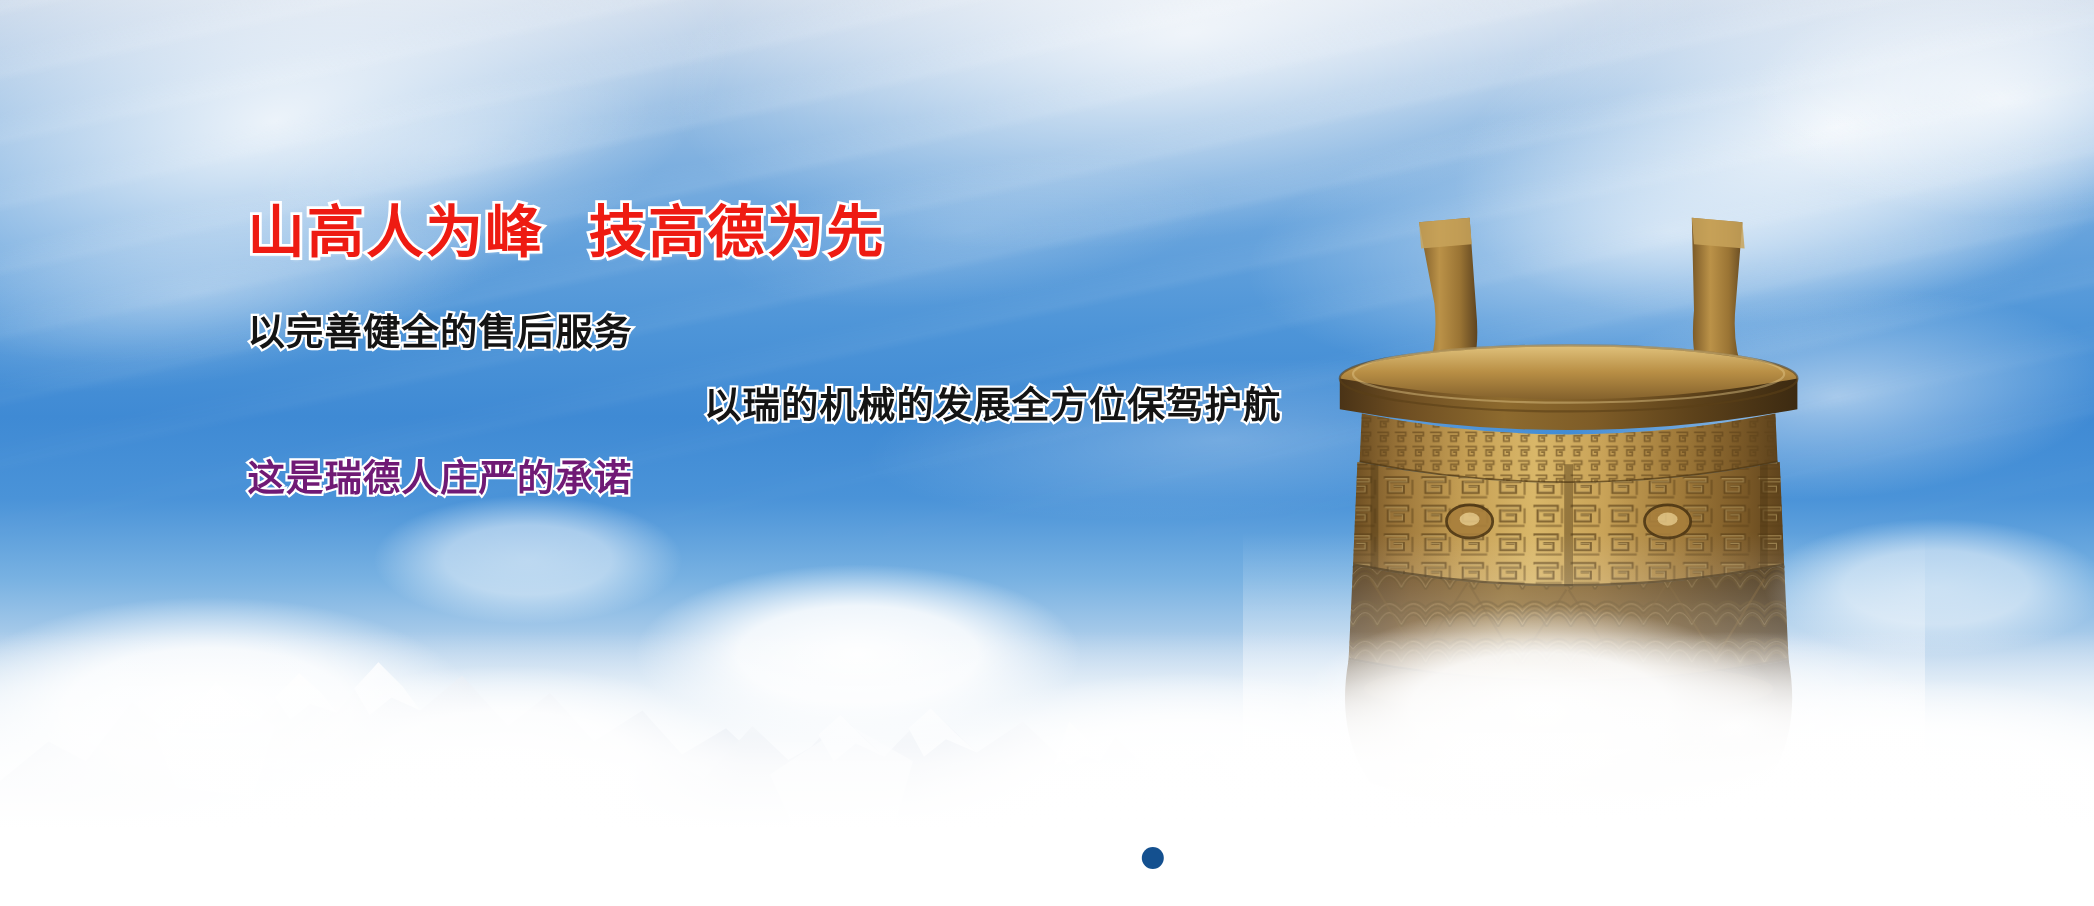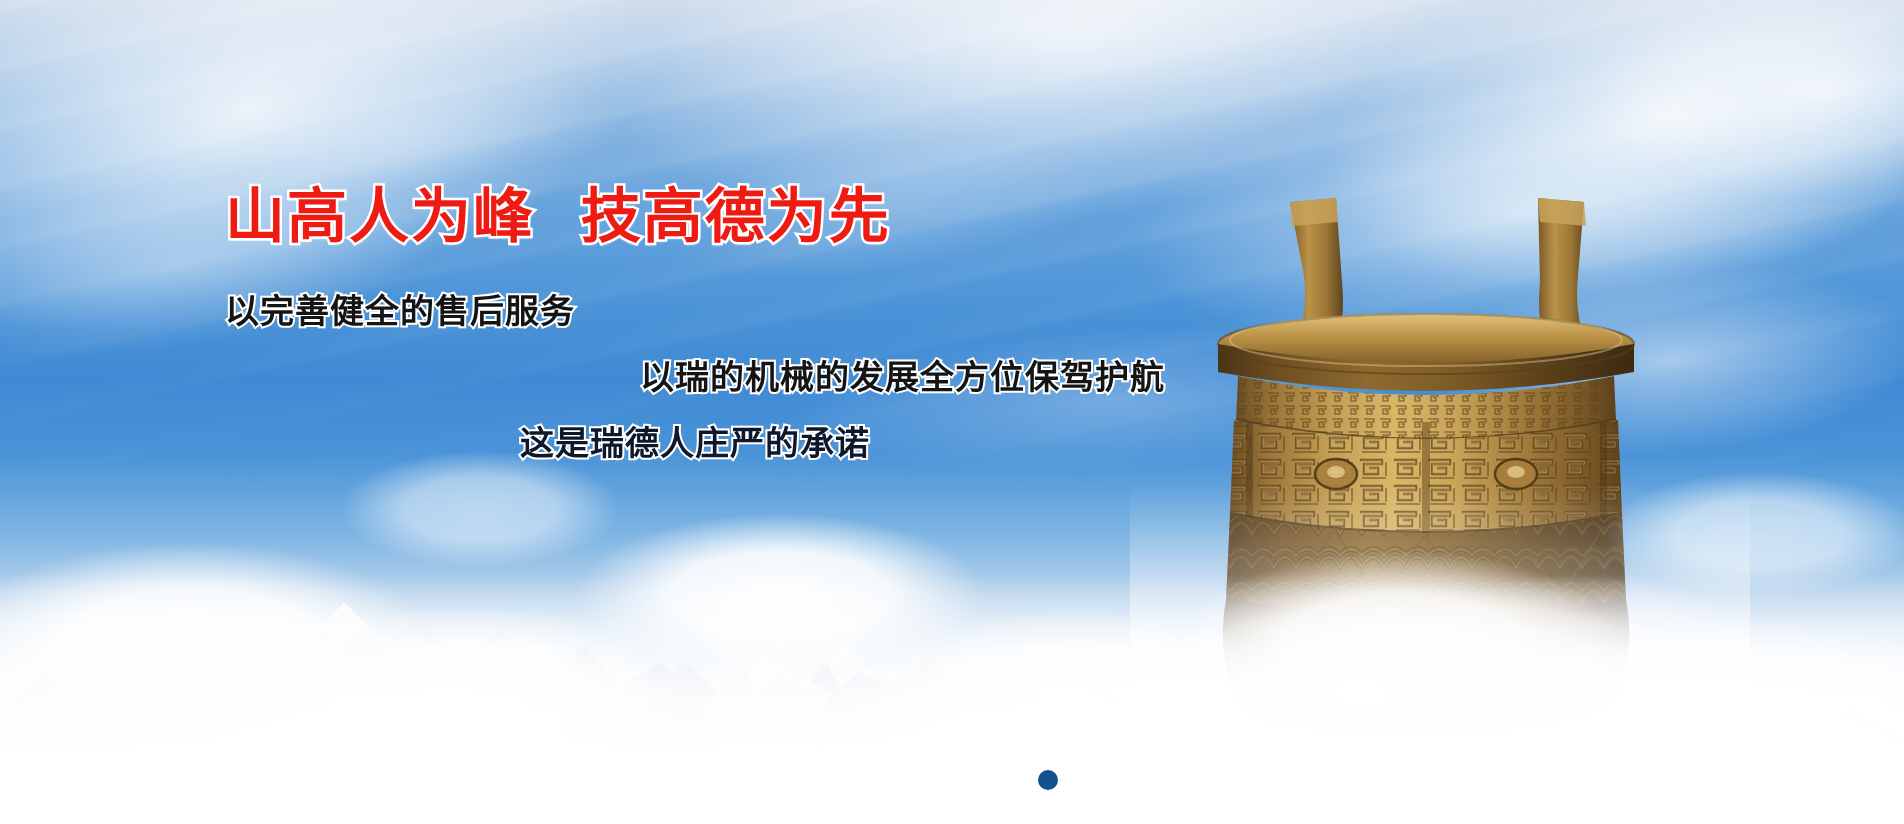--- a/index.html
+++ b/index.html
@@ -81,21 +81,21 @@
       radial-gradient(ellipse 260px 120px at 72% 52%,rgba(255,255,255,.93),rgba(255,255,255,0) 72%),
       radial-gradient(ellipse 360px 120px at 50% 95%,rgba(255,255,255,1),rgba(255,255,255,0) 76%),
       linear-gradient(to bottom,rgba(255,255,255,0) 0%,rgba(255,255,255,.45) 40%,rgba(255,255,255,.9) 74%,#fff 100%);}
 
   
   .copy{position:absolute;left:225px;top:186px;width:940px;}
 
   .headline{
     font-family:"DejaVu Serif","Liberation Serif",serif;
     font-weight:700;
-    font-size:60px;
+    font-size:52px;
     line-height:1;
     color:#ee1b12;
     letter-spacing:2px;
     white-space:pre;
     margin:0 0 48px 0;
     -webkit-text-stroke:5px #ffffff;
     paint-order:stroke fill;
     text-shadow:0 2px 3px rgba(255,255,255,.85);
   }
 
@@ -383,21 +383,21 @@
     <i style="left:1560px;top:60px;width:400px;height:160px;opacity:.6;"></i>
     <div class="sea-base"></div>
   </div>
 
   <div class="copy">
     <h1 class="headline" style="color: rgb(238, 27, 18); -webkit-text-stroke-color: rgb(255, 255, 255);">山高人为峰  技高德为先</h1>
 
     <ul class="sub">
       <li style="color: rgb(20, 20, 20);">以完善健全的售后服务</li>
       <li style="color: rgb(20, 20, 20); text-align: right;">以瑞的机械的发展全方位保驾护航</li>
-      <li style="color: #0f172a; text-align: center;">这是瑞德人庄严的承诺</li>
+      <li style="color: #701a75;">这是瑞德人庄严的承诺</li>
     </ul>
   </div>
 
   <div class="dots">
     <span class="dot" style="background: rgba(255, 255, 255, 0.78);"></span>
     <span class="dot" style="background: rgba(255, 255, 255, 0.78);"></span>
     <span class="dot" style="background: rgba(255, 255, 255, 0.78);"></span>
     <span class="dot" style="background: rgba(255, 255, 255, 0.78);"></span>
     <span class="dot active" style="background: rgb(20, 80, 143);"></span>
   </div>

